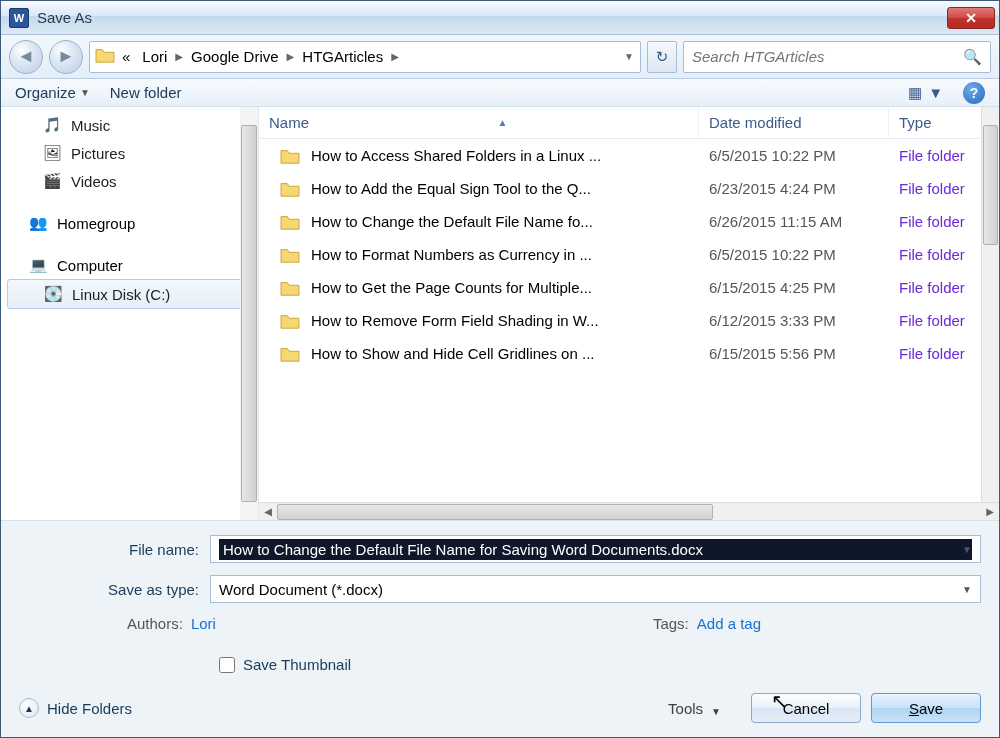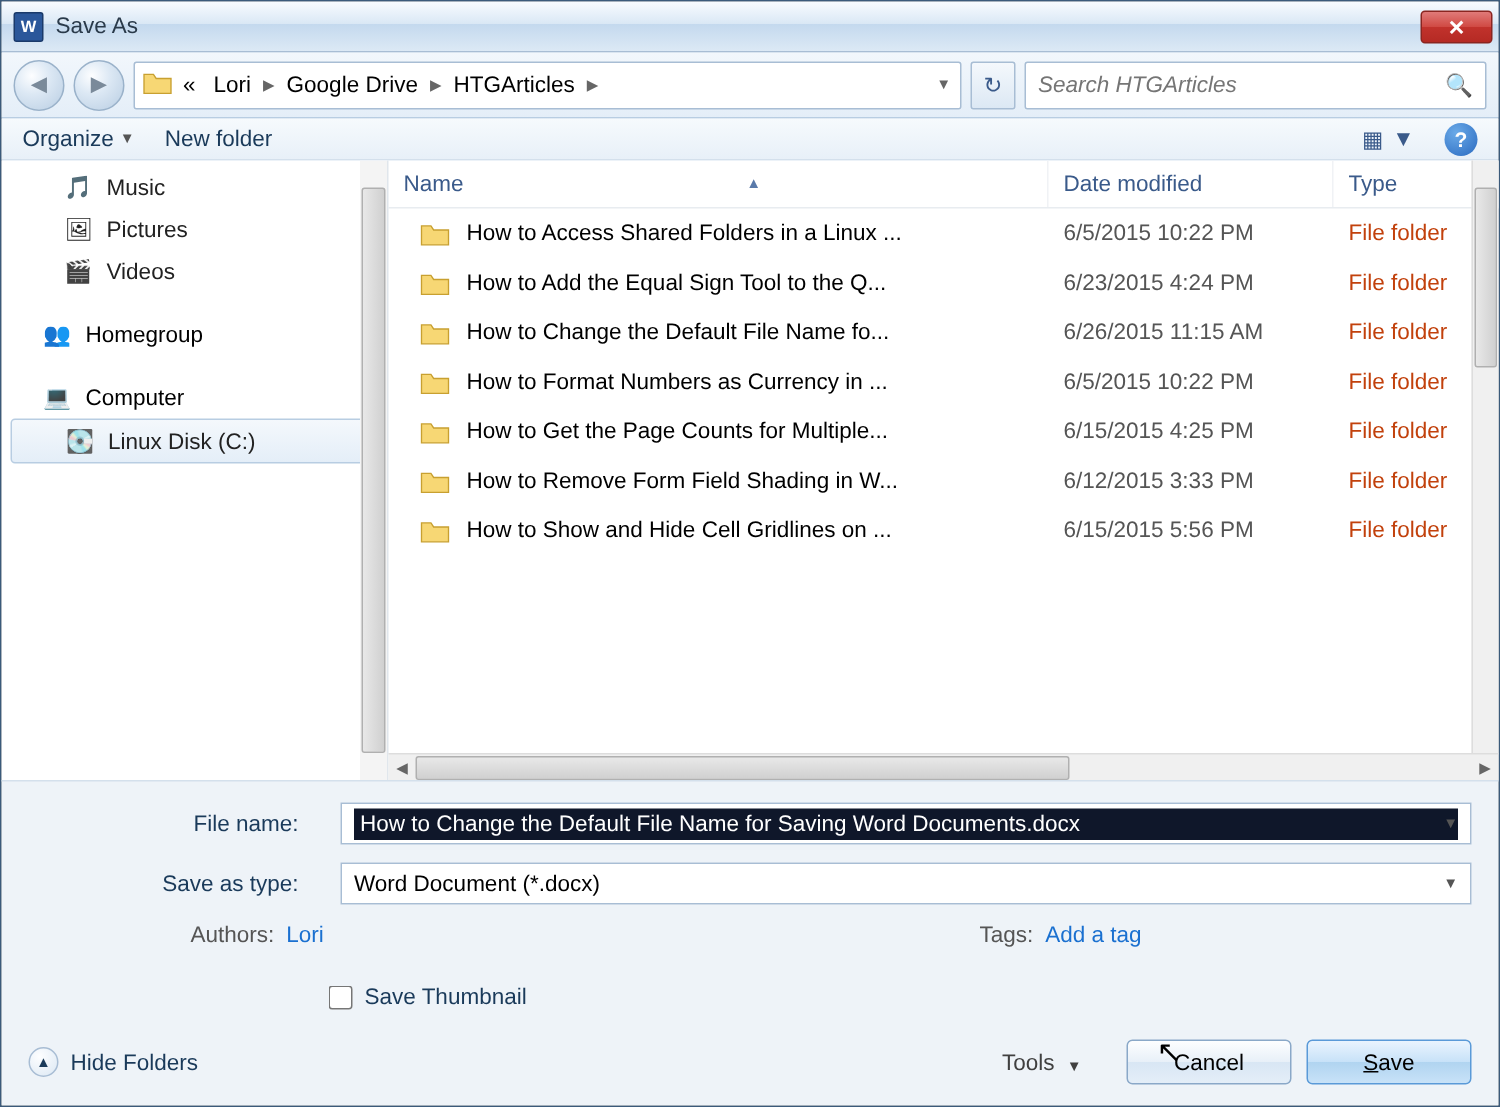--- a/index.html
+++ b/index.html
@@ -89,34 +89,34 @@
 .lh-col { padding: 6px 10px; border-right: 1px solid #f0f2f5; display: flex; align-items: center; gap: 8px; }
 .lh-col.name { flex: 1; }
 .lh-col.date { width: 190px; }
 .lh-col.type { width: 110px; }
 .sortarrow { color: #5a7aaa; font-size: 10px; }
 .listbody { flex: 1; overflow-y: auto; }
 .filerow { display: flex; height: 33px; align-items: center; cursor: pointer; }
 .fr-name { flex: 1; display: flex; align-items: center; padding-left: 20px; gap: 10px; overflow: hidden; }
 .fr-name .txt { white-space: nowrap; overflow: hidden; text-overflow: ellipsis; }
 .fr-date { width: 190px; color: #555; padding-left: 10px; }
-.fr-type { width: 110px; color: #c2410c; padding-left: 10px; }
+.fr-type { width: 110px; color: #6d28d9; padding-left: 10px; }
 .foldericon-sm {
   width: 22px; height: 18px; flex-shrink: 0;
 }
 .hscroll { height: 18px; background: #f0f0f0; border-top: 1px solid #ddd; position: relative; display: flex; align-items: center; }
 .hscroll .track { flex: 1; height: 16px; background: #f0f0f0; position: relative; margin: 0 18px; }
 .hscroll .thumb { position: absolute; left: 0; top: 0; width: 62%; height: 100%; background: linear-gradient(to bottom, #e8e8e8, #d0d0d0); border: 1px solid #b0b0b0; border-radius: 2px; }
 .hscroll .arr { width: 18px; height: 16px; display: flex; align-items: center; justify-content: center; color: #666; font-size: 10px; position: absolute; }
 .hscroll .arr.l { left: 0; } .hscroll .arr.r { right: 0; }
 .bottom {
   background: #eef3f8; padding: 14px 18px 14px 18px;
   border-top: 1px solid #d4e0ec; display: flex; flex-direction: column; gap: 12px;
 }
-.formrow { display: flex; align-items: center; gap: 28px; }
+.formrow { display: flex; align-items: center; gap: 11px; }
 .formlabel { width: 180px; text-align: right; color: #1a3a5a; }
 .combo {
   flex: 1; height: 28px; background: #fff; border: 1px solid #a8bdd4;
   display: flex; align-items: center; padding: 0 8px; position: relative;
 }
 .combo.filename input {
   flex: 1; border: none; outline: none; font-size: 15px;
   background: #0f172a; color: #fff; padding: 2px 4px;
 }
 .combo .ddarr { position: absolute; right: 8px; color: #555; font-size: 10px; }

